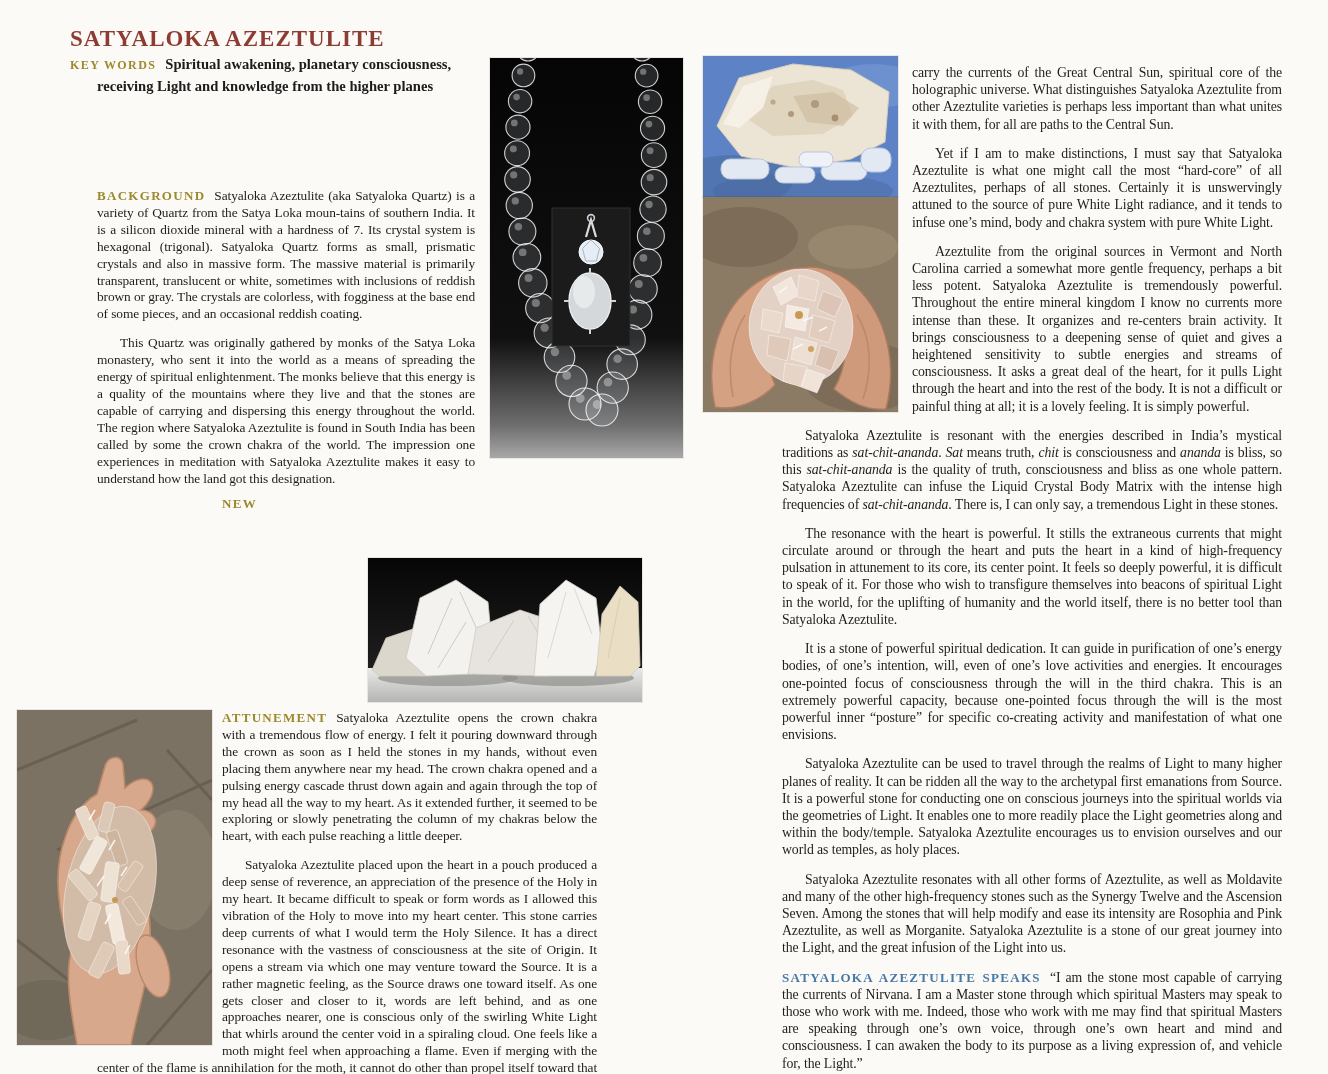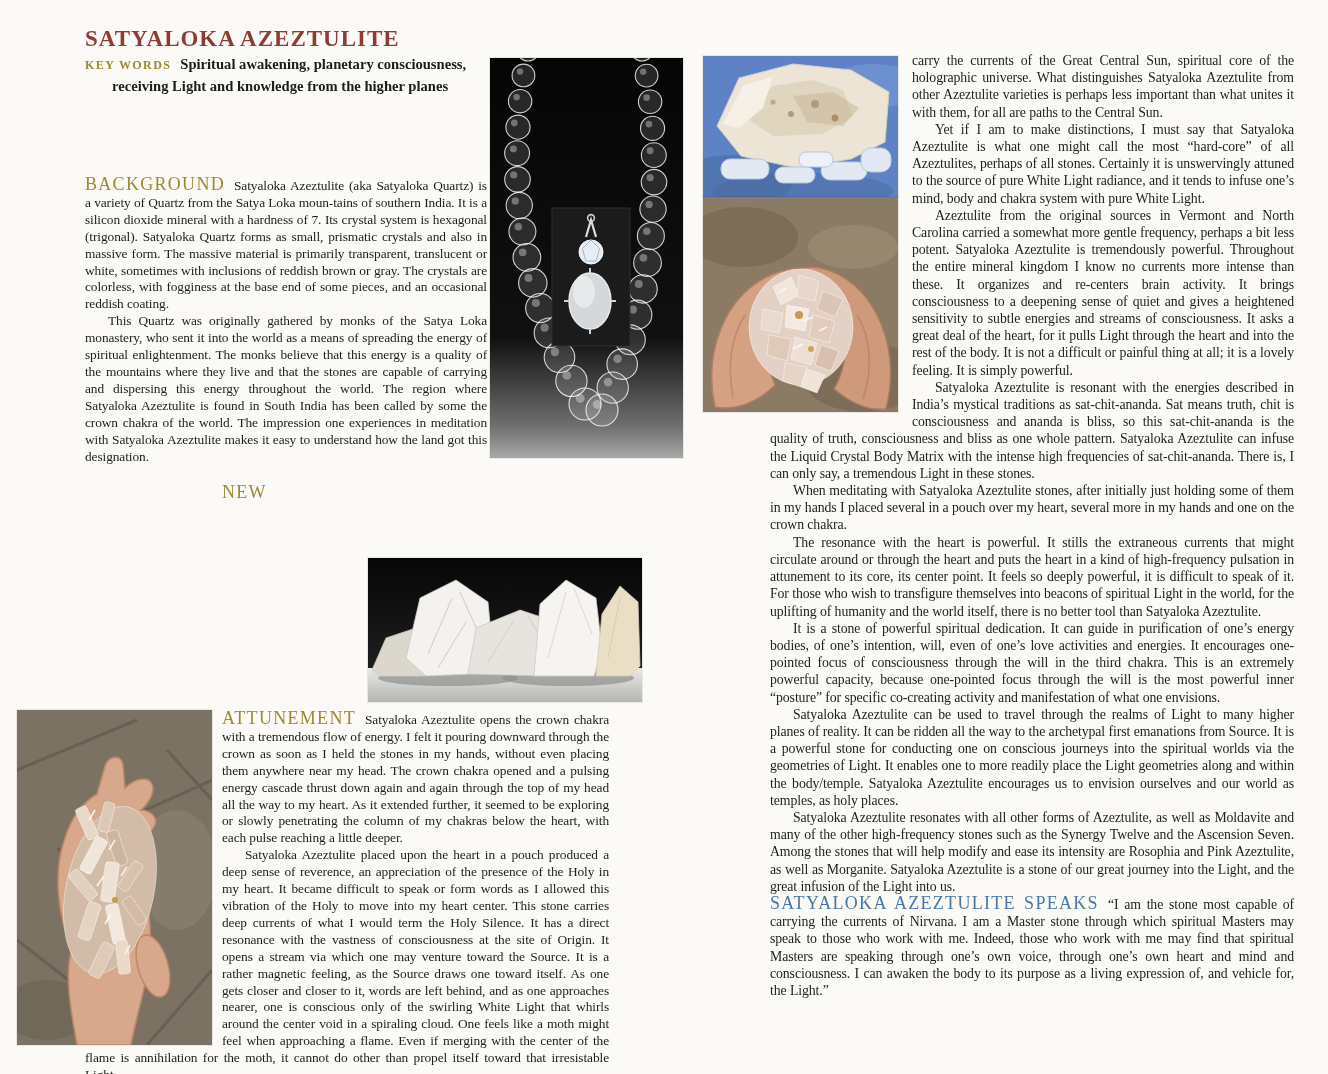--- a/index.html
+++ b/index.html
@@ -10,40 +10,40 @@
   body{width:1328px;height:1074px;background:var(--paper);font-family:"Liberation Serif",serif;color:var(--ink);overflow:hidden}
   .page{position:relative;width:1328px;height:1074px}
   .abs{position:absolute}
   
   .title{font-size:23px;letter-spacing:1px;color:var(--title-red);font-weight:600}
   .fields{margin-top:2px}
   .field{padding-left:27px;text-indent:-27px;font-size:14.6px;font-weight:bold;line-height:21px;color:#1c1c1c}
   .field .lab{font-size:12px;letter-spacing:1.4px;color:var(--olive);margin-right:9px;font-weight:bold}
   
   .tx{font-size:13.4px;line-height:16.9px;text-align:justify;letter-spacing:-0.1px}
-  .tx p{margin:0}
+  .tx p{margin:12px}
   .tx-r{font-size:13.8px;line-height:17.2px}
   .ind{text-indent:23px}
-  .rh{font-weight:normal;font-size:18px;letter-spacing:1.3px;margin-right:9px}
+  .rh{font-weight:bold;font-size:13px;letter-spacing:1.3px;margin-right:9px}
   .olive{color:var(--olive)}
   .blue{color:var(--blue)}
-  .it{}
+  .it{font-style:italic}
   
   .spA{float:right;width:252px;height:154px;margin-top:72px}
   .spB{float:left;width:137px;height:338px;margin-top:226px}
   .spR{float:left;width:142px;height:365px}
   .photo{position:absolute;overflow:hidden;box-shadow:0 0 0 1px rgba(0,0,0,0.08)}
   .photo svg{display:block}
 </style>
 </head>
 <body>
 
 <div class="page">
 
-  <div class="abs" style="left:85px;top:26px;width:420px">
+  <div class="abs" style="left:70px;top:26px;width:420px">
     <div class="title">SATYALOKA AZEZTULITE</div>
     <div class="fields">
       <div class="field">
         <span class="lab">KEY WORDS</span><span>Spiritual awakening, planetary consciousness, receiving Light and knowledge from the higher planes</span>
       </div>
     </div>
   </div>
 
   <div class="abs tx" style="left:85px;top:176px;width:402px">
       <p><span class="rh olive">BACKGROUND</span><span>Satyaloka Azeztulite (aka Satyaloka Quartz) is a variety of Quartz from the Satya Loka moun-tains of southern India. It is a silicon dioxide mineral with a hardness of 7. Its crystal system is hexagonal (trigonal). Satyaloka Quartz forms as small, prismatic crystals and also in massive form. The massive material is primarily transparent, translucent or white, sometimes with inclusions of reddish brown or gray. The crystals are colorless, with fogginess at the base end of some pieces, and an occasional reddish coating.</span></p>
@@ -56,21 +56,20 @@
   <p><span class="rh olive">NEW ATTUNEMENT</span><span>Satyaloka Azeztulite opens the crown chakra with a tremendous flow of energy. I felt it pouring downward through the crown as soon as I held the stones in my hands, without even placing them anywhere near my head. The crown chakra opened and a pulsing energy cascade thrust down again and again through the top of my head all the way to my heart. As it extended further, it seemed to be exploring or slowly penetrating the column of my chakras below the heart, with each pulse reaching a little deeper.</span></p>
       <p class="ind"><span>Satyaloka Azeztulite placed upon the heart in a pouch produced a deep sense of reverence, an appreciation of the presence of the Holy in my heart. It became difficult to speak or form words as I allowed this vibration of the Holy to move into my heart center. This stone carries deep currents of what I would term the Holy Silence. It has a direct resonance with the vastness of consciousness at the site of Origin. It opens a stream via which one may venture toward the Source. It is a rather magnetic feeling, as the Source draws one toward itself. As one gets closer and closer to it, words are left behind, and as one approaches nearer, one is conscious only of the swirling White Light that whirls around the center void in a spiraling cloud. One feels like a moth might feel when approaching a flame. Even if merging with the center of the flame is annihilation for the moth, it cannot do other than propel itself toward that irresistable Light.</span></p>
     </div>
 
   <div class="abs tx tx-r" style="left:770px;top:52px;width:524px">
     <div class="spR"></div>
   <p><span>carry the currents of the Great Central Sun, spiritual core of the holographic universe. What distinguishes Satyaloka Azeztulite from other Azeztulite varieties is perhaps less important than what unites it with them, for all are paths to the Central Sun.</span></p>
       <p class="ind"><span>Yet if I am to make distinctions, I must say that Satyaloka Azeztulite is what one might call the most “hard-core” of all Azeztulites, perhaps of all stones. Certainly it is unswervingly attuned to the source of pure White Light radiance, and it tends to infuse one’s mind, body and chakra system with pure White Light.</span></p>
       <p class="ind"><span>Azeztulite from the original sources in Vermont and North Carolina carried a somewhat more gentle frequency, perhaps a bit less potent. Satyaloka Azeztulite is tremendously powerful. Throughout the entire mineral kingdom I know no currents more intense than these. It organizes and re-centers brain activity. It brings consciousness to a deepening sense of quiet and gives a heightened sensitivity to subtle energies and streams of consciousness. It asks a great deal of the heart, for it pulls Light through the heart and into the rest of the body. It is not a difficult or painful thing at all; it is a lovely feeling. It is simply powerful.</span></p>
       <p class="ind"><span>Satyaloka Azeztulite is resonant with the energies described in India’s mystical traditions as </span><span class="it">sat-chit-ananda</span><span>. </span><span class="it">Sat</span><span> means truth, </span><span class="it">chit</span><span> is consciousness and </span><span class="it">ananda</span><span> is bliss, so this </span><span class="it">sat-chit-ananda</span><span> is the quality of truth, consciousness and bliss as one whole pattern. Satyaloka Azeztulite can infuse the Liquid Crystal Body Matrix with the intense high frequencies of </span><span class="it">sat-chit-ananda</span><span>. There is, I can only say, a tremendous Light in these stones.</span></p>
-      <p class="ind"><span>When meditating with Satyaloka Azeztulite stones, after initially just holding some of them in my hands I placed several in a pouch over my heart, several more in my hands and one on the crown chakra.</span></p>
       <p class="ind"><span>The resonance with the heart is powerful. It stills the extraneous currents that might circulate around or through the heart and puts the heart in a kind of high-frequency pulsation in attunement to its core, its center point. It feels so deeply powerful, it is difficult to speak of it. For those who wish to transfigure themselves into beacons of spiritual Light in the world, for the uplifting of humanity and the world itself, there is no better tool than Satyaloka Azeztulite.</span></p>
       <p class="ind"><span>It is a stone of powerful spiritual dedication. It can guide in purification of one’s energy bodies, of one’s intention, will, even of one’s love activities and energies. It encourages one-pointed focus of consciousness through the will in the third chakra. This is an extremely powerful capacity, because one-pointed focus through the will is the most powerful inner “posture” for specific co-creating activity and manifestation of what one envisions.</span></p>
       <p class="ind"><span>Satyaloka Azeztulite can be used to travel through the realms of Light to many higher planes of reality. It can be ridden all the way to the archetypal first emanations from Source. It is a powerful stone for conducting one on conscious journeys into the spiritual worlds via the geometries of Light. It enables one to more readily place the Light geometries along and within the body/temple. Satyaloka Azeztulite encourages us to envision ourselves and our world as temples, as holy places.</span></p>
       <p class="ind"><span>Satyaloka Azeztulite resonates with all other forms of Azeztulite, as well as Moldavite and many of the other high-frequency stones such as the Synergy Twelve and the Ascension Seven. Among the stones that will help modify and ease its intensity are Rosophia and Pink Azeztulite, as well as Morganite. Satyaloka Azeztulite is a stone of our great journey into the Light, and the great infusion of the Light into us.</span></p>
       <p><span class="rh blue">SATYALOKA AZEZTULITE SPEAKS</span><span>“I am the stone most capable of carrying the currents of Nirvana. I am a Master stone through which spiritual Masters may speak to those who work with me. Indeed, those who work with me may find that spiritual Masters are speaking through one’s own voice, through one’s own heart and mind and consciousness. I can awaken the body to its purpose as a living expression of, and vehicle for, the Light.”</span></p>
     </div>
 
   <div class="photo" style="left:490px;top:58px;width:193px;height:400px" aria-label="Clear quartz bead necklace and silver pendant with oval stone on black background">
     <svg width="193" height="400" viewBox="0 0 193 400">
       <defs>

